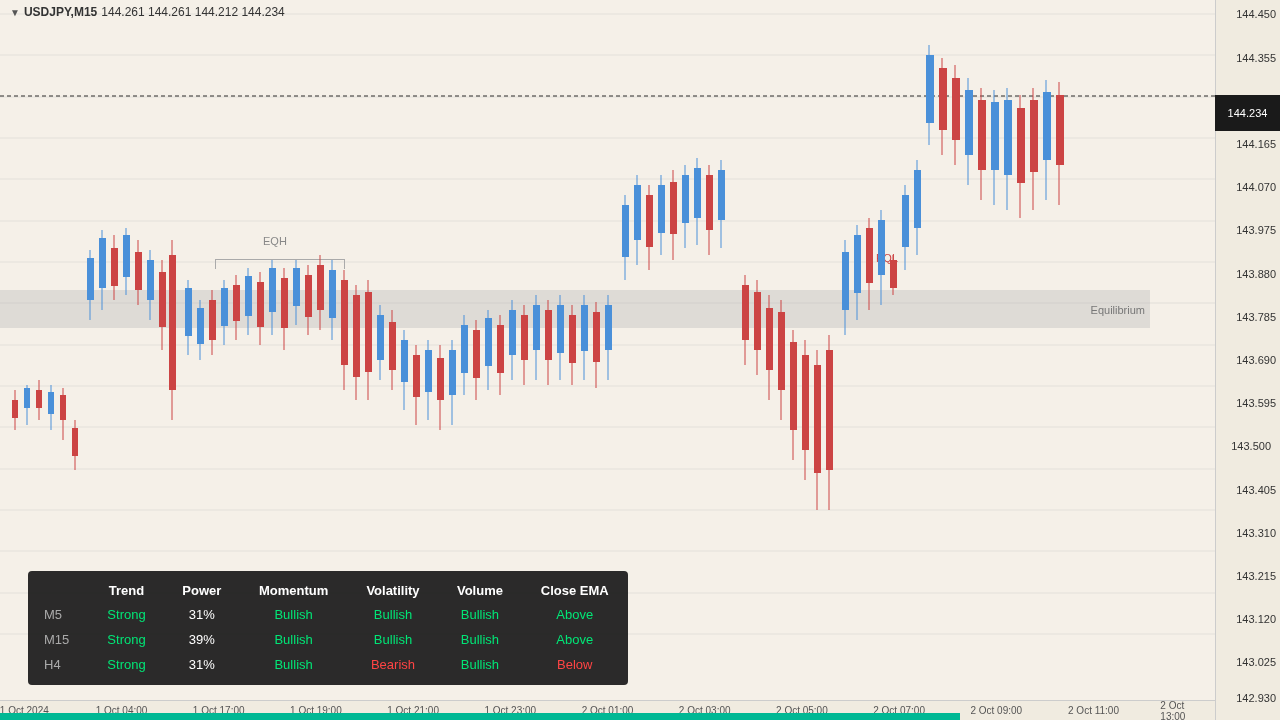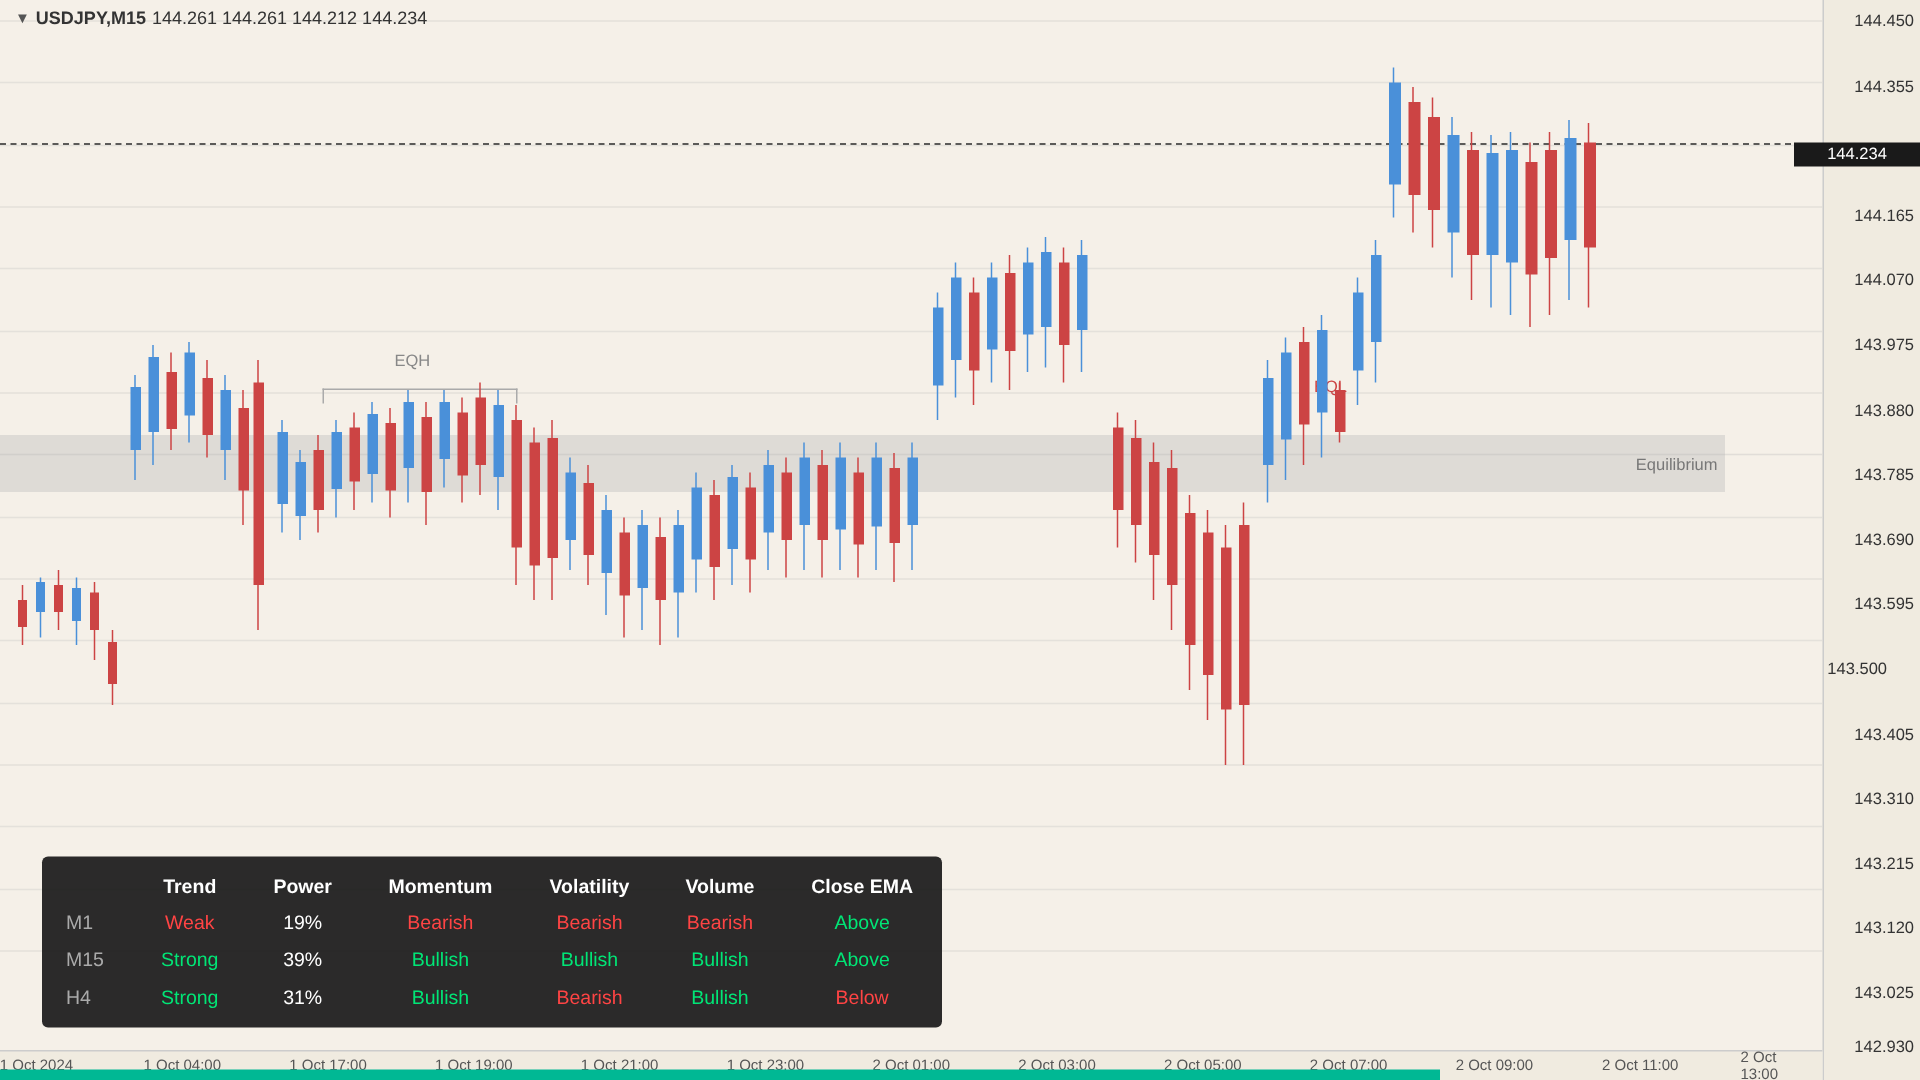--- a/index.html
+++ b/index.html
@@ -498,29 +498,29 @@
   <div class="price-label" style="top: 2%; right: 4px;">144.450</div>
   <div class="price-label" style="top: 8%; right: 4px;">144.355</div>
   <div class="price-label" style="top: 14%; right: 4px;">144.260</div>
   <div class="price-label" style="top: 20%; right: 4px;">144.165</div>
   <div class="price-label" style="top: 26%; right: 4px;">144.070</div>
   <div class="price-label" style="top: 32%; right: 4px;">143.975</div>
   <div class="price-label" style="top: 38%; right: 4px;">143.880</div>
   <div class="price-label" style="top: 44%; right: 4px;">143.785</div>
   <div class="price-label" style="top: 50%; right: 4px;">143.690</div>
   <div class="price-label" style="top: 56%; right: 4px;">143.595</div>
-  <div class="price-label" style="top: 62%; right: 22px;">143.500</div>
+  <div class="price-label" style="top: 62%; right: 9px;">143.500</div>
   <div class="price-label" style="top: 68%; right: 4px;">143.405</div>
   <div class="price-label" style="top: 74%; right: 4px;">143.310</div>
   <div class="price-label" style="top: 80%; right: 4px;">143.215</div>
   <div class="price-label" style="top: 86%; right: 4px;">143.120</div>
   <div class="price-label" style="top: 92%; right: 4px;">143.025</div>
   <div class="price-label" style="top: 97%; right: 4px;">142.930</div>
 
-  <div id="current-price-marker" style="top: calc(14.6% - 10px); background: #1a1a1a; color: white; font-size: 11px; padding: 2px 4px; position: absolute; right: 0; width: 84px; text-align: center; z-index: 20;">
+  <div id="current-price-marker" style="top: calc(14.6% - 10px); background: #1a1a1a; color: white; font-size: 11px; padding: 12px 4px; position: absolute; right: 0; width: 65px; text-align: center; z-index: 20;">
     144.234
   </div>
 
   <div id="symbol-info">
     <span style="font-size:10px; color:#555;">▼</span>
     <span style="font-weight:bold;">USDJPY,M15</span>
     <span>144.261  144.261  144.212  144.234</span>
   </div>
 
   <div id="time-axis">
@@ -548,27 +548,27 @@
           <th></th>
           <th>Trend</th>
           <th>Power</th>
           <th>Momentum</th>
           <th>Volatility</th>
           <th>Volume</th>
           <th>Close EMA</th>
         </tr>
       </thead>
       <tbody id="info-table-body">
-      <tr>
-            <td style="color: rgb(170, 170, 170);">M1</td>
-            <td style="color: rgb(255, 68, 68);">Weak</td>
-            <td style="color: rgb(255, 255, 255);">19%</td>
-            <td style="color: rgb(255, 68, 68);">Bearish</td>
-            <td style="color: rgb(255, 68, 68);">Bearish</td>
-            <td style="color: rgb(255, 68, 68);">Bearish</td>
+          <tr>
+            <td style="color: rgb(170, 170, 170);">M5</td>
+            <td style="color: rgb(0, 230, 118);">Strong</td>
+            <td style="color: rgb(255, 255, 255);">31%</td>
+            <td style="color: rgb(0, 230, 118);">Bullish</td>
+            <td style="color: rgb(0, 230, 118);">Bullish</td>
+            <td style="color: rgb(0, 230, 118);">Bullish</td>
             <td style="color: rgb(0, 230, 118);">Above</td>
           </tr>
           <tr>
             <td style="color: rgb(170, 170, 170);">M15</td>
             <td style="color: rgb(0, 230, 118);">Strong</td>
             <td style="color: rgb(255, 255, 255);">39%</td>
             <td style="color: rgb(0, 230, 118);">Bullish</td>
             <td style="color: rgb(0, 230, 118);">Bullish</td>
             <td style="color: rgb(0, 230, 118);">Bullish</td>
             <td style="color: rgb(0, 230, 118);">Above</td>

